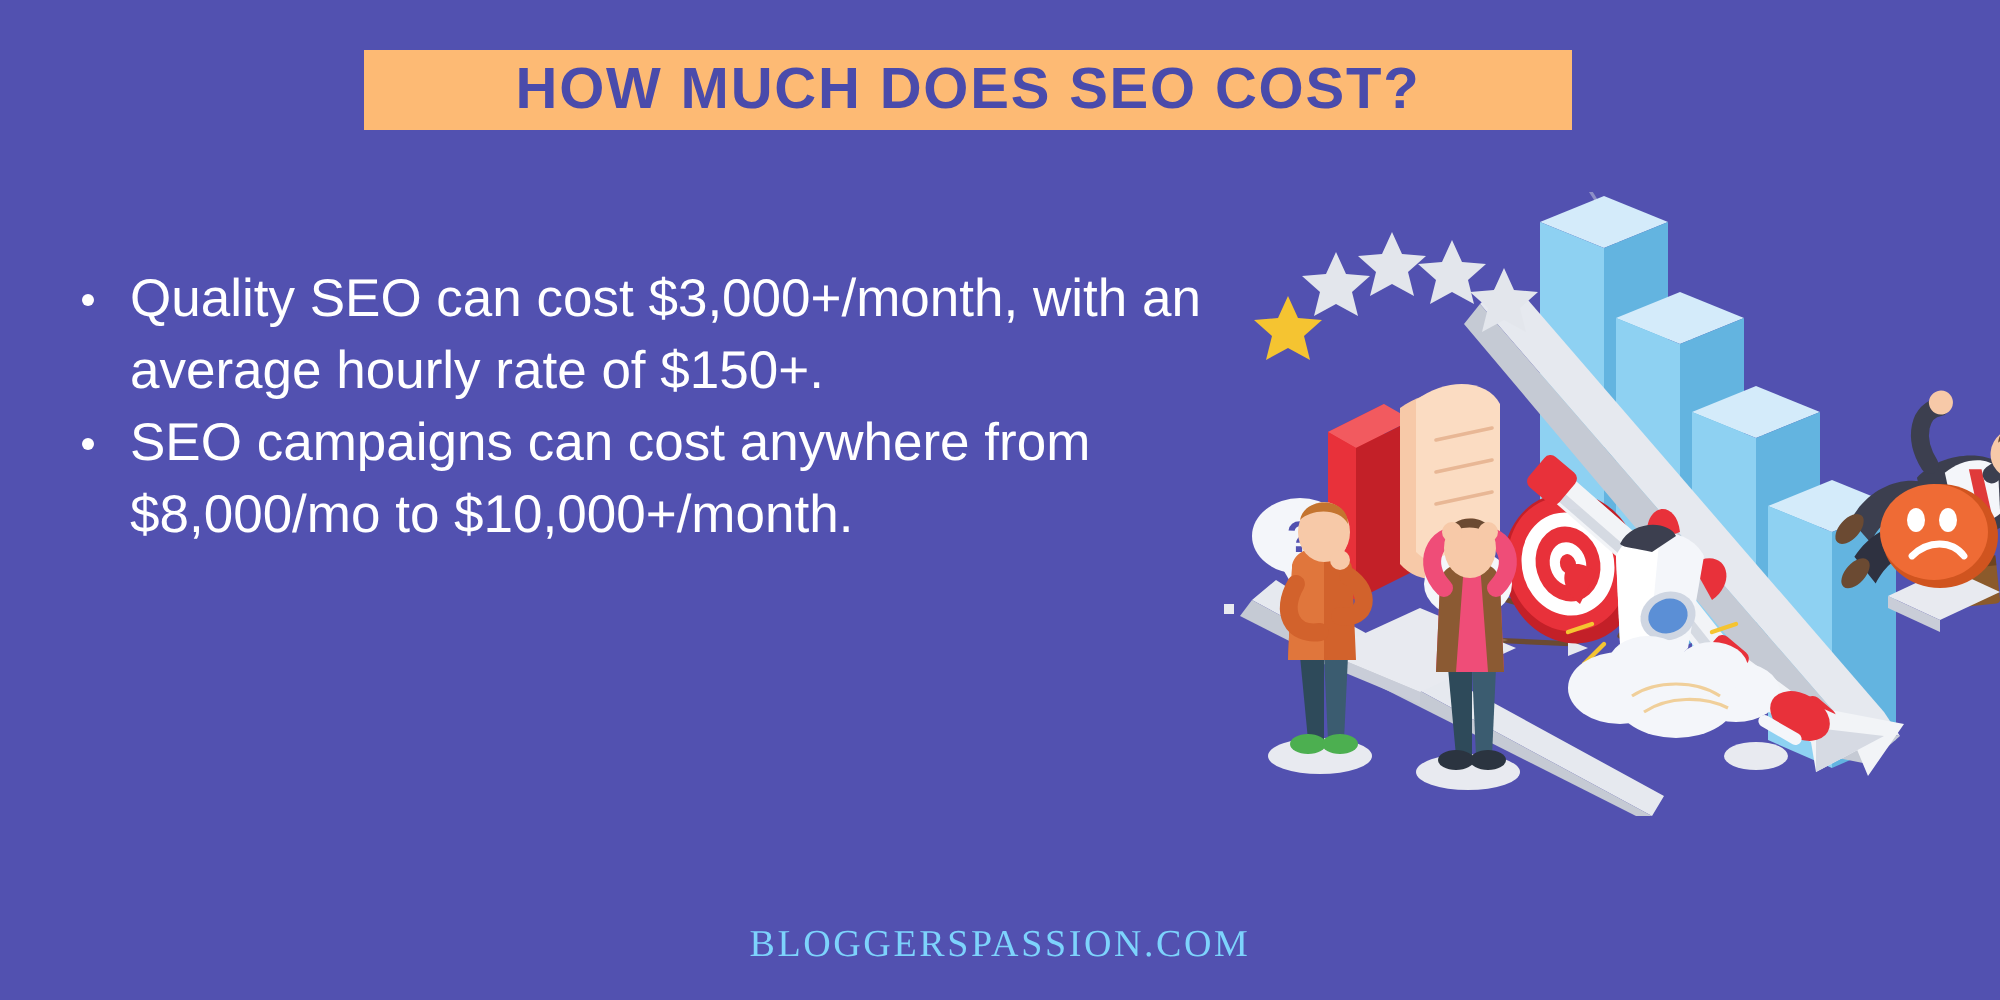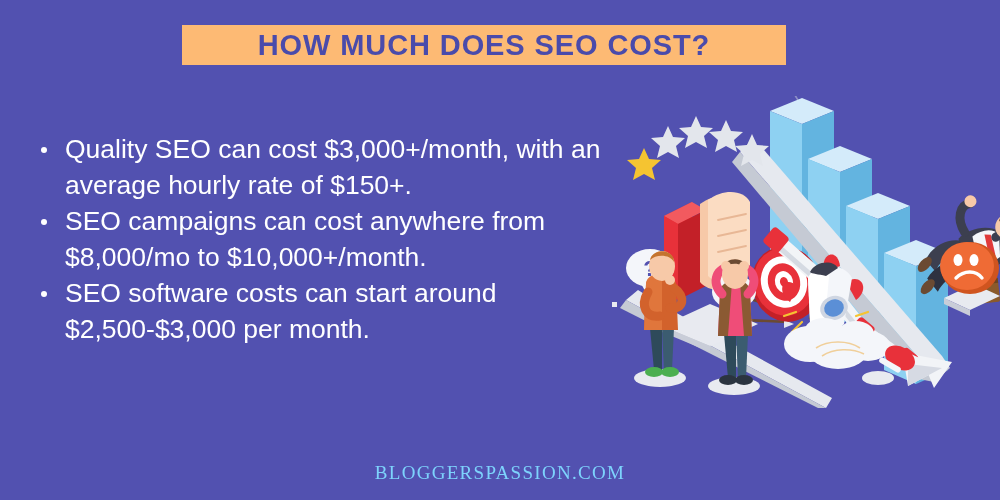--- a/index.html
+++ b/index.html
@@ -101,24 +101,20 @@
 
   <ul class="bullets">
     <li class="bullet-row">
       <span class="bullet-dot"></span>
       <span>Quality SEO can cost $3,000+/month, with an average hourly rate of $150+.</span>
     </li>
     <li class="bullet-row">
       <span class="bullet-dot"></span>
       <span>SEO campaigns can cost anywhere from $8,000/mo to $10,000+/month.</span>
     </li>
-    <li class="bullet-row">
-      <span class="bullet-dot"></span>
-      <span>SEO software costs can start around $2,500-$3,000 per month.</span>
-    </li>
   </ul>
 
   <div class="footer">BLOGGERSPASSION.COM</div>
 
   <div class="illus">
     <svg width="388" height="312" viewBox="0 0 388 312" xmlns="http://www.w3.org/2000/svg">
 
       <g fill="none" stroke="#8d8fc6" stroke-width="1.6">
         <path d="M176 -10 C 205 26, 212 66, 190 96"></path>
         <path d="M213 44 C 243 76, 248 112, 226 140"></path>

